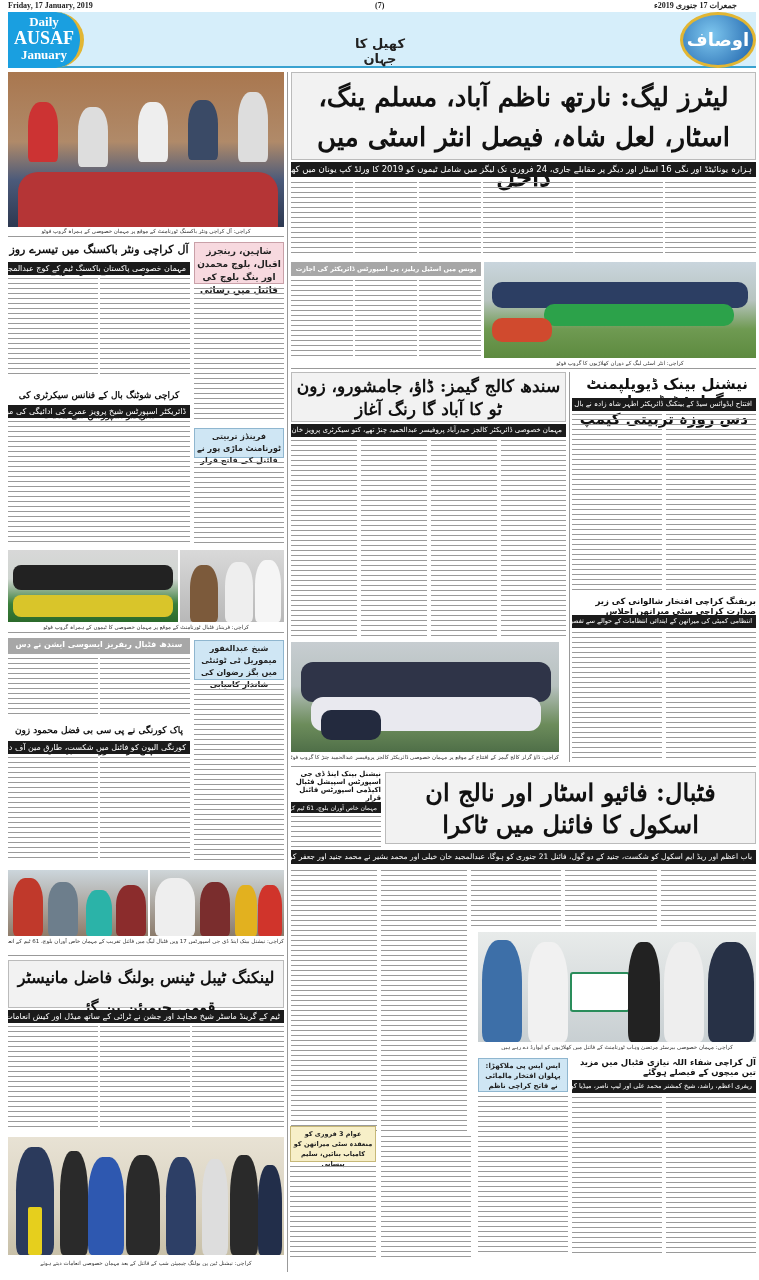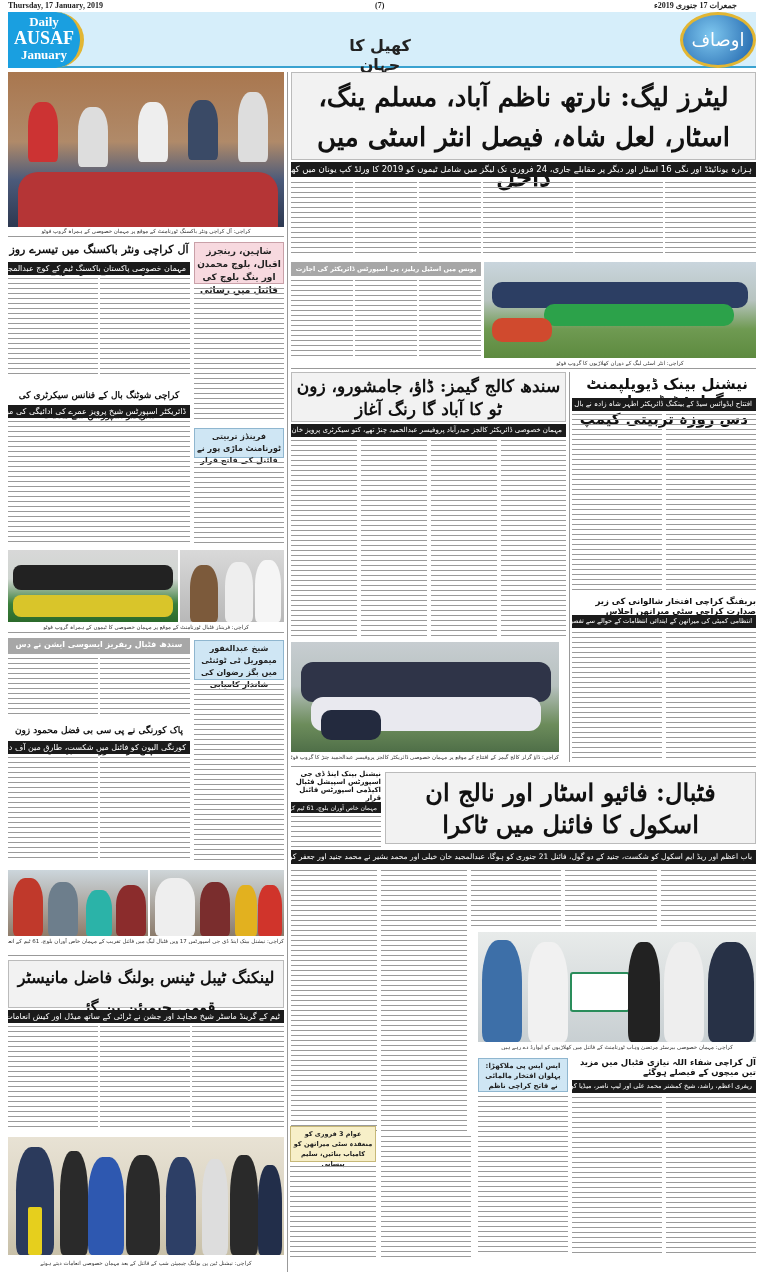--- a/index.html
+++ b/index.html
@@ -7,41 +7,41 @@
 .abs{position:absolute}
 .topline{top:0;left:0;width:759px;height:12px;font-family:"Liberation Serif",serif;font-size:8px;font-weight:bold}
 .topline .l{position:absolute;left:8px;top:1px}
 .topline .c{position:absolute;left:375px;top:1px}
 .topline .r{position:absolute;right:22px;top:1px}
 .masthead{top:12px;left:8px;width:748px;height:56px;background:#d6eefa;border-bottom:2px solid #3aa2d0}
 .logo-left{top:12px;left:8px;width:76px;height:56px;background:#1a9fe0;border-radius:0 40px 40px 0;border-right:4px solid #e2b633;color:#fff;font-family:"Liberation Serif",serif;text-align:center;font-weight:bold;line-height:1}
 .logo-left .d{font-size:13px;margin-top:3px}
 .logo-left .a{font-size:18px;margin-top:1px}
 .logo-left .k{font-size:13px;margin-top:1px}
-.section-title{top:36px;left:340px;width:80px;text-align:center;font-size:16px;font-weight:bold;direction:rtl}
-.logo-right{top:12px;left:680px;width:76px;height:56px;border-radius:50%;background:radial-gradient(circle at 40% 40%,#7ec7ef,#1b5fa8);border:3px solid #e2b633;color:#fff;font-size:18px;font-weight:normal;text-align:center;line-height:50px;direction:rtl}
+.section-title{top:36px;left:340px;width:80px;text-align:center;font-size:13px;font-weight:bold;direction:rtl}
+.logo-right{top:12px;left:680px;width:76px;height:56px;border-radius:50%;background:radial-gradient(circle at 40% 40%,#7ec7ef,#1b5fa8);border:3px solid #e2b633;color:#fff;font-size:18px;font-weight:bold;text-align:center;line-height:50px;direction:rtl}
 .photo{background:#8a7a66;overflow:hidden}
 .photo .p{position:absolute;border-radius:40% 40% 10% 10%}
 .headline{font-family:"DejaVu Serif",serif;font-weight:bold;color:#111;direction:rtl;text-align:center;background:#f2f2f2;border:1px solid #bbb}
 .bar{background:#1b1b1b;color:#fff;direction:rtl;font-size:8px;line-height:13px;padding:0 4px;white-space:nowrap;overflow:hidden;text-align:right}
 .sub{direction:rtl;font-weight:bold;color:#111;text-align:right;line-height:1.15}
 .cap{font-size:5.5px;direction:rtl;text-align:center;color:#333;white-space:nowrap;overflow:hidden}
 .txt{font-size:5px;line-height:7.5px;color:#555;direction:rtl;text-align:justify;overflow:hidden}
 .txt:before{content:"";display:block;height:100%;background:repeating-linear-gradient(to bottom,#9a9a9a 0,#9a9a9a 1px,transparent 1px,transparent 5px)}
 .box-pink{background:#f7d9df;border:1px solid #c9a0a8;direction:rtl;text-align:center;font-weight:bold;font-size:9px;line-height:13px;padding:2px}
 .box-blue{background:#cfe6f4;border:1px solid #8fb6cf;direction:rtl;text-align:center;font-weight:bold;font-size:8px;line-height:12px;padding:2px}
 .box-yellow{background:#f7efc8;border:1px solid #c7b878;direction:rtl;text-align:center;font-weight:bold;font-size:8px;line-height:12px;padding:2px}
 .greyhead{background:#a7a7a7;color:#fff;direction:rtl;font-size:8px;font-weight:bold;text-align:center;line-height:14px}
 .rule{background:#999}
 </style>
 </head>
 <body>
 
 <div class="abs topline">
-  <span class="l">Thursday, 17 January, 2019</span>
+  <span class="l">Friday, 17 January, 2019</span>
   <span class="c">(7)</span>
   <span class="r">جمعرات 17 جنوری 2019ء</span>
 </div>
 
 <div class="abs masthead"></div>
 <div class="abs logo-left">
   <div class="d">Daily</div>
   <div class="a">AUSAF</div>
   <div class="k">January</div>
 </div>

